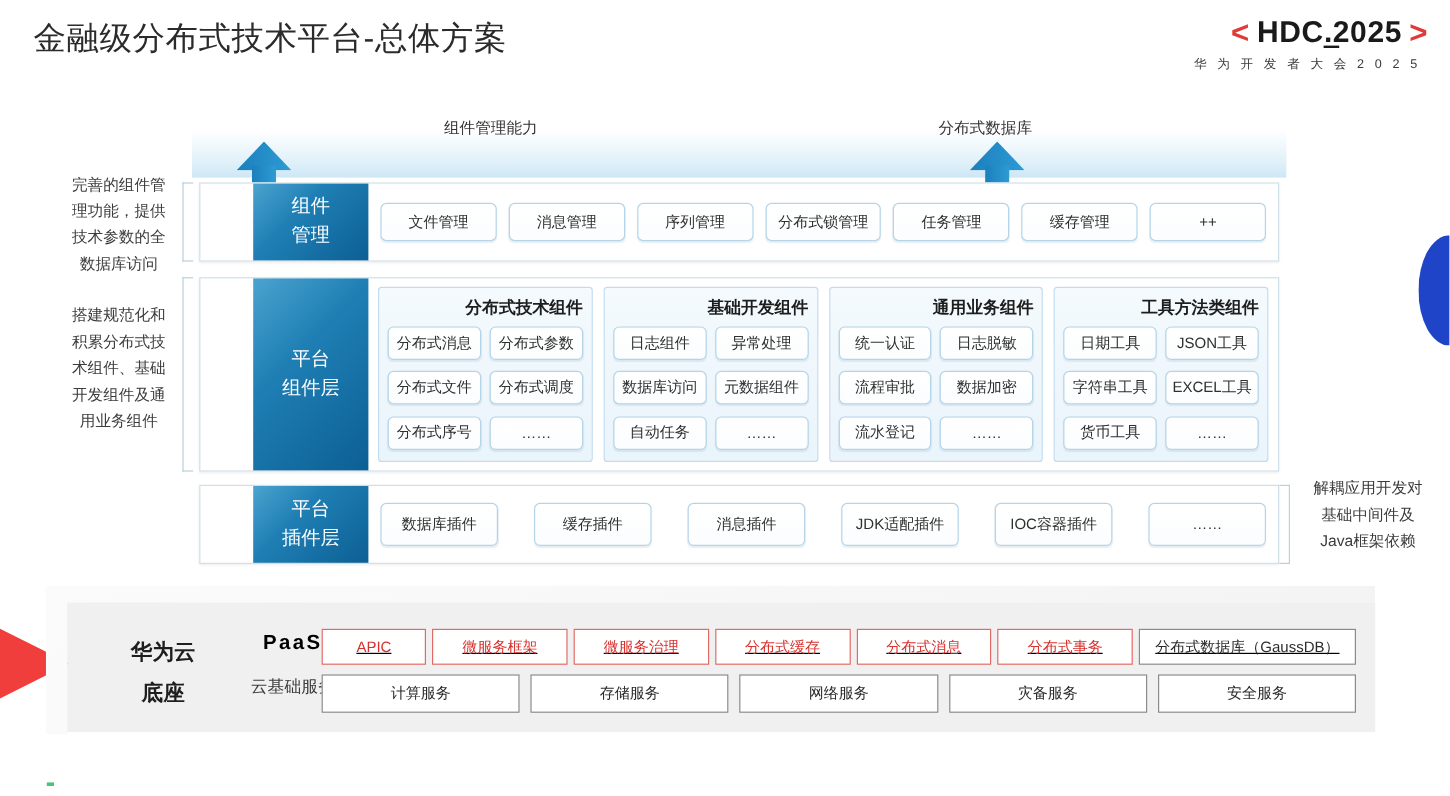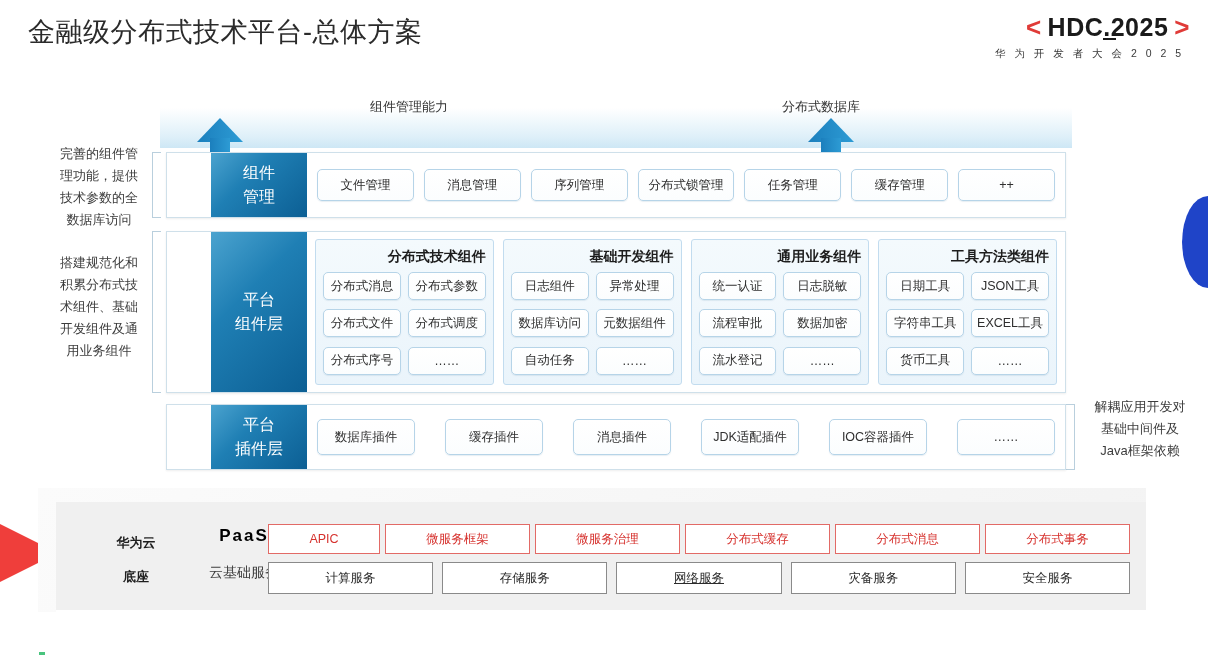--- a/index.html
+++ b/index.html
@@ -157,33 +157,33 @@
   }
   .base-bevel {
     position: absolute; left: 38px; top: 488px;
     width: 1108px; height: 124px;
     background: linear-gradient(135deg, #fbfbfb 0%, #f3f3f3 100%);
     clip-path: polygon(0 0, 1108px 0, 1108px 14px, 18px 14px, 18px 124px, 0 124px);
   }
   .base-inner { position: absolute; left: 0; top: 0; width: 100%; height: 100%; }
   .base-title {
     position: absolute; left: 30px; top: 24px; width: 100px;
-    font-size: 13px; font-weight: bold; color: #1e1e1e;
+    font-size: 18px; font-weight: bold; color: #1e1e1e;
     line-height: 34px; text-align: center;
   }
   .base-rowlabel {
     position: absolute; left: 138px; width: 100px; text-align: center;
     white-space: nowrap;
   }
   .paas-label { top: 24px; font-size: 17px; font-weight: bold; color: #000000; letter-spacing: 2px; }
   .cloud-label { top: 62px; font-size: 14px; color: #3c3c3c; }
 
   .paas-row {
     position: absolute; left: 212px; top: 22px;
-    width: 862px; height: 30px; display: flex; gap: 5px;
+    width: 862px; height: 30px; display: flex; gap: 5px; text-decoration: underline;
   }
   .cloud-row {
     position: absolute; left: 212px; top: 60px;
     width: 862px; height: 32px; display: flex; gap: 9px;
   }
   .box-red {
     border: 1.4px solid #e26a66; background: #ffffff;
     color: #d6322e; font-size: 12.5px;
     display: flex; align-items: center; justify-content: center;
     white-space: nowrap;
@@ -352,25 +352,26 @@
       <div class="base-rowlabel paas-label">PaaS</div>
       <div class="base-rowlabel cloud-label">云基础服务</div>
 
       <div class="paas-row">
         <div class="box-red" style="flex:1 1 0;">APIC</div>
         <div class="box-red" style="flex:1.3 1 0;">微服务框架</div>
         <div class="box-red" style="flex:1.3 1 0;">微服务治理</div>
         <div class="box-red" style="flex:1.3 1 0;">分布式缓存</div>
         <div class="box-red" style="flex:1.3 1 0;">分布式消息</div>
         <div class="box-red" style="flex:1.3 1 0;">分布式事务</div>
+        <div class="box-gray" style="flex:2.1 1 0;">分布式数据库（GaussDB）</div>
       </div>
 
       <div class="cloud-row">
         <div class="box-gray" style="flex:1 1 0;">计算服务</div>
         <div class="box-gray" style="flex:1 1 0;">存储服务</div>
-        <div class="box-gray" style="flex:1 1 0;text-decoration:underline;">网络服务</div>
+        <div class="box-gray" style="flex:1 1 0;">网络服务</div>
         <div class="box-gray" style="flex:1 1 0;">灾备服务</div>
         <div class="box-gray" style="flex:1 1 0;">安全服务</div>
       </div>
     </div>
   </div>
 
 </div>
 
 </body></html>

